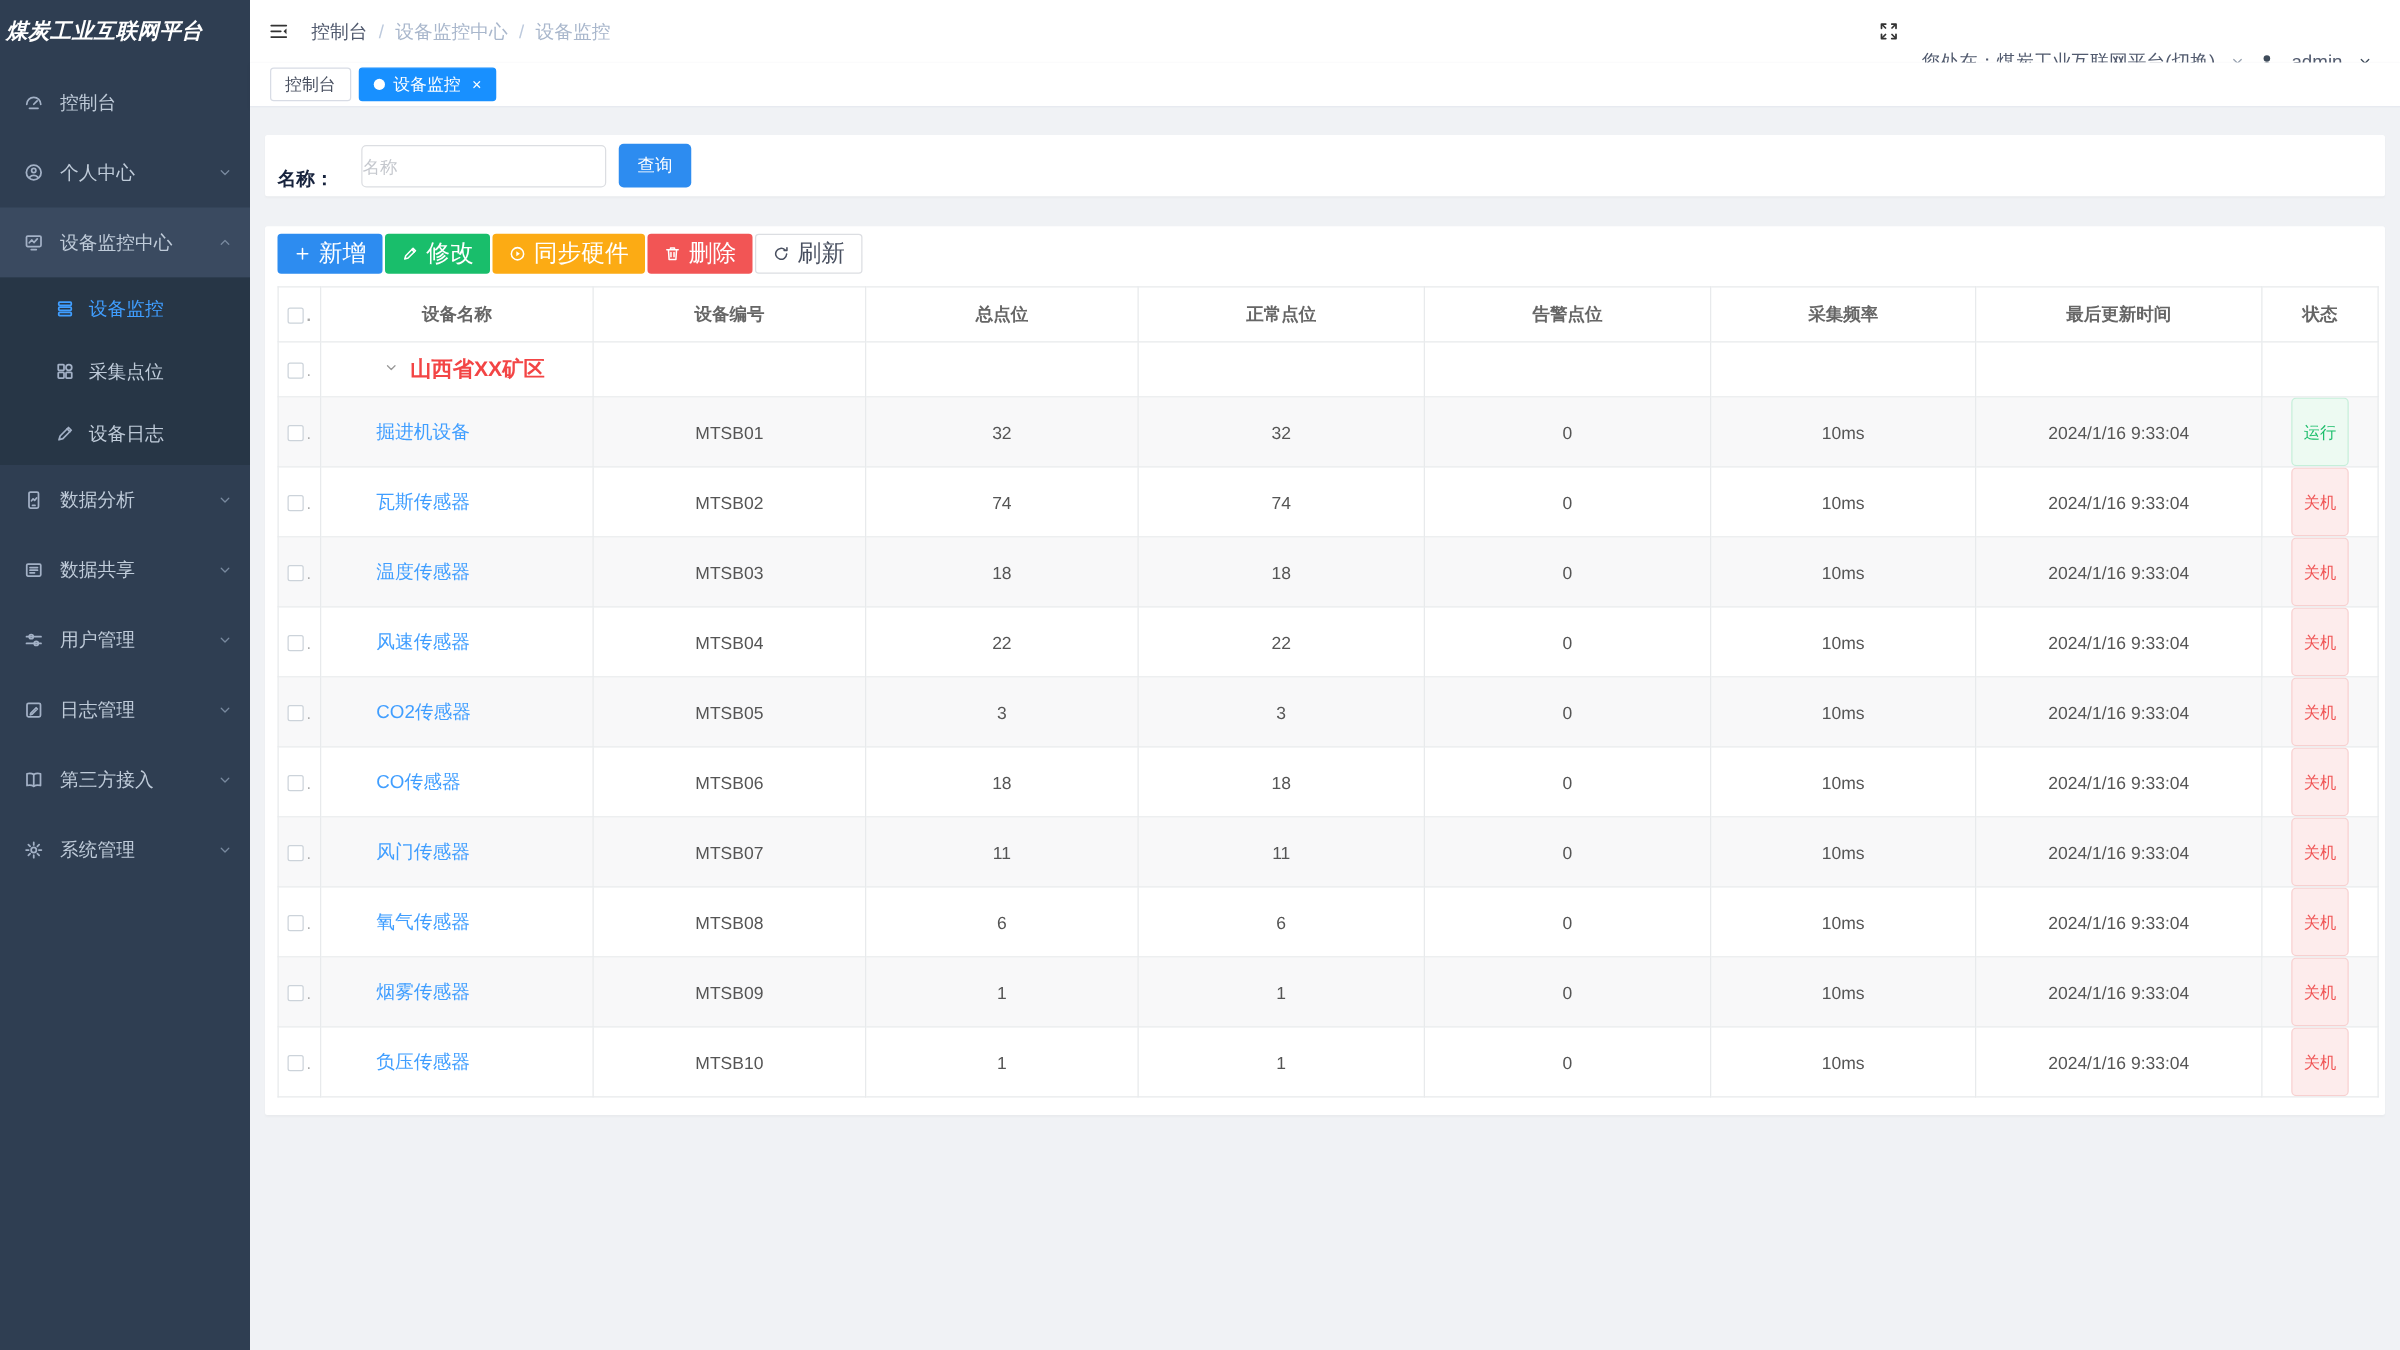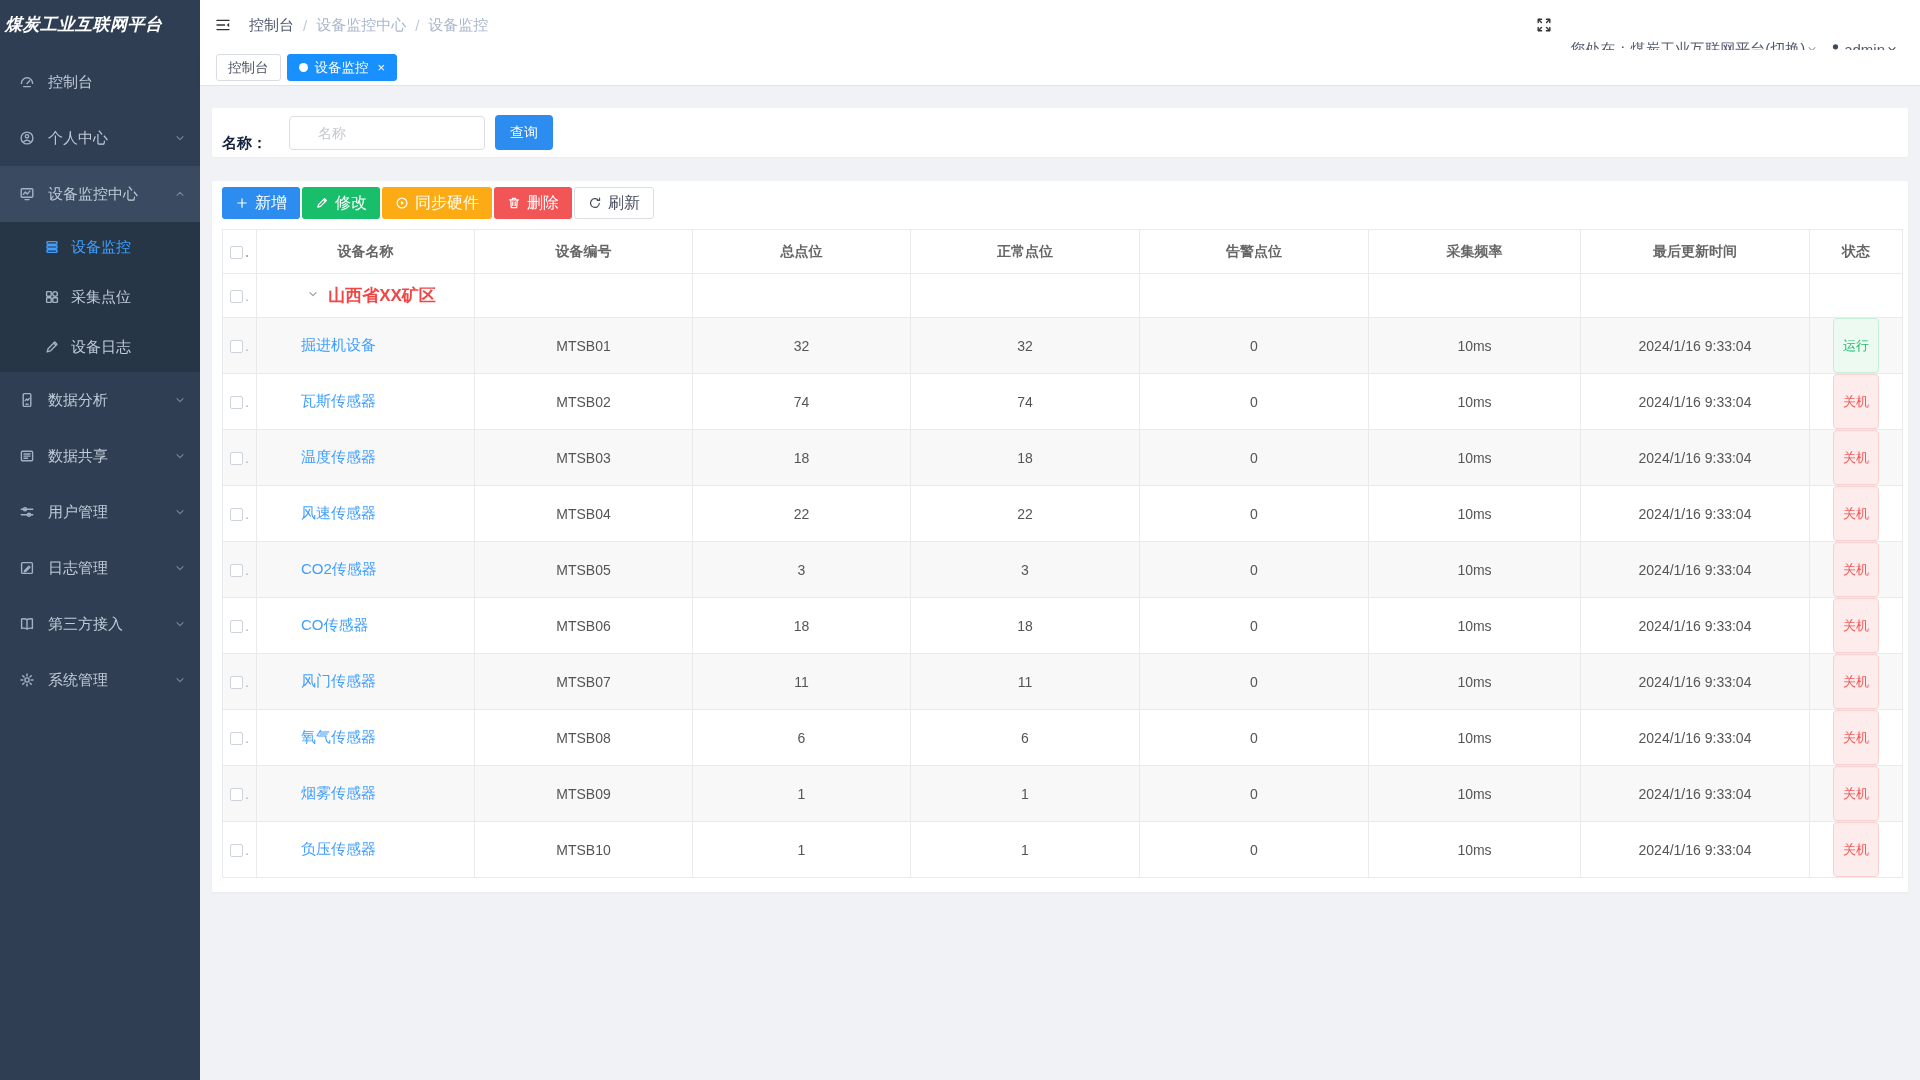--- a/index.html
+++ b/index.html
@@ -30,52 +30,52 @@
   .topbar { height:50px; background:#fff; display:flex; align-items:center;
     padding:0 22px 0 15px; }
   .hamburger { color:#333; display:inline-flex; margin-right:18px; cursor:pointer; }
   .breadcrumb { font-size:15px; display:flex; align-items:center; }
   .bc-item { color:#a9b7cc; cursor:pointer; }
   .bc-item.first { color:#515a6e; }
   .bc-sep { color:#bcc9dd; margin:0 9px; }
   .topbar-right { margin-left:auto; display:flex; align-items:center; gap:10px;
     color:#515a6e; font-size:15px; }
   .fullscreen { color:#333; display:inline-flex; margin-right:8px; cursor:pointer; }
-  .loc, .user { display:inline-flex; align-items:center; gap:1px; cursor:pointer;margin-top:48px; }
+  .loc, .user { display:inline-flex; align-items:center; gap:12px; cursor:pointer;margin-top:48px; }
   .loc .chev, .user .chev { color:#9aa4b2; display:inline-flex; }
   .loc .chev svg, .user .chev svg { width:12px; height:12px; }
   .user .icon { color:#3e4b5a; }
 
   .tabbar { height:36px; background:#fff; border-bottom:1px solid #dfe4ec;
     box-shadow:0 1px 3px rgba(0,0,0,.05); display:flex; align-items:center;
     padding-left:16px; gap:6px; }
   .tab { height:27px; display:inline-flex; align-items:center; padding:0 11px;
     border:1px solid #d8dce5; border-radius:3px; background:#fff; color:#495060;
     font-size:13.5px; cursor:pointer; }
   .tab.active { background:#1890ff; border-color:#1890ff; color:#fff; }
   .tab-dot { width:9px; height:9px; border-radius:50%; background:#fff; margin-right:7px; }
   .tab-close { margin-left:9px; font-size:13px; line-height:1; cursor:pointer; }
 
   .content { flex:1; padding:22px 12px 0 12px; background:#f0f2f5; overflow:hidden; }
   .card { background:#fff; border-radius:2px; box-shadow:0 1px 2px rgba(0,0,0,.03); }
 
   .filter-card { height:49px; display:flex; align-items:center; padding:0 10px; }
   .filter-label { font-size:15px; font-weight:bold; color:#17233d;margin-top:21px; }
   .filter-input { width:196px; height:34px; margin-left:22px; border:1px solid #dcdee2;
-    border-radius:4px; padding:0 28px; font-size:14px; color:#a16207; outline:none;
+    border-radius:4px; padding:0 0; font-size:14px; color:#a16207; outline:none;
     font-family:inherit; }
   .filter-input::placeholder { color:#c5c8ce; }
   .btn-search { width:58px; height:35px; margin-left:10px; background:#2d8cf0;
     color:#fff; border:none; border-radius:4px; font-size:14px; cursor:pointer;
     font-family:inherit; }
 
   .table-card { margin-top:24px; padding:6px 10px 14px 10px; }
   .toolbar { display:flex; gap:2px; margin-bottom:10px; }
   .tbtn { height:32px; display:inline-flex; align-items:center; gap:6px;
-    padding:0 13px; border:none; border-radius:3px; font-size:16px; color:#fff;
+    padding:0 13px; border:none; border-radius:3px; font-size:19px; color:#fff;
     cursor:pointer; font-family:inherit; }
   .tbtn .icon svg { width:14px; height:14px; }
   .tbtn.primary { background:#2d8cf0; }
   .tbtn.success { background:#19be6b; }
   .tbtn.warning { background:#fcab14; }
   .tbtn.danger  { background:#f25555; }
   .tbtn.plain   { background:#fff; color:#495060; border:1px solid #dcdee2; }
 
   table { width:100%; border-collapse:collapse; table-layout:fixed; font-size:14px;
     color:#555; }

